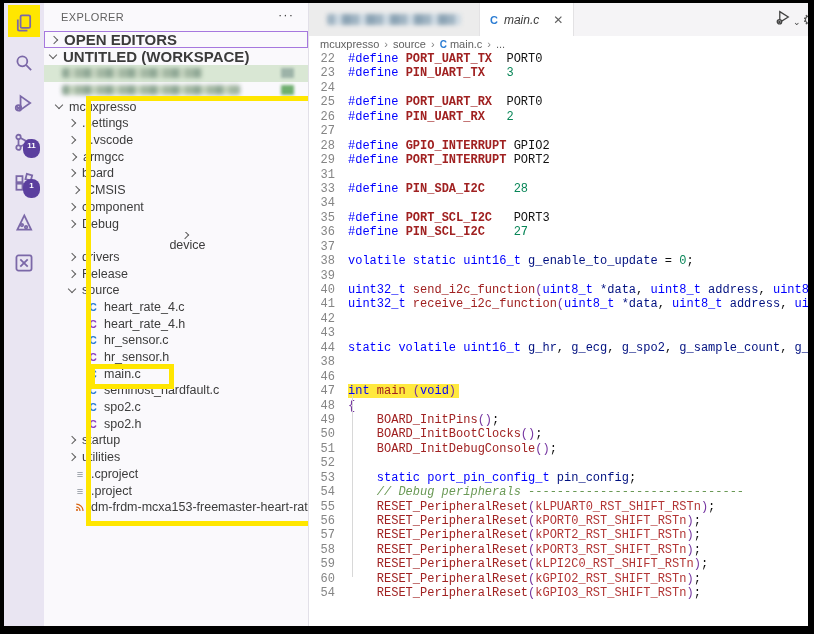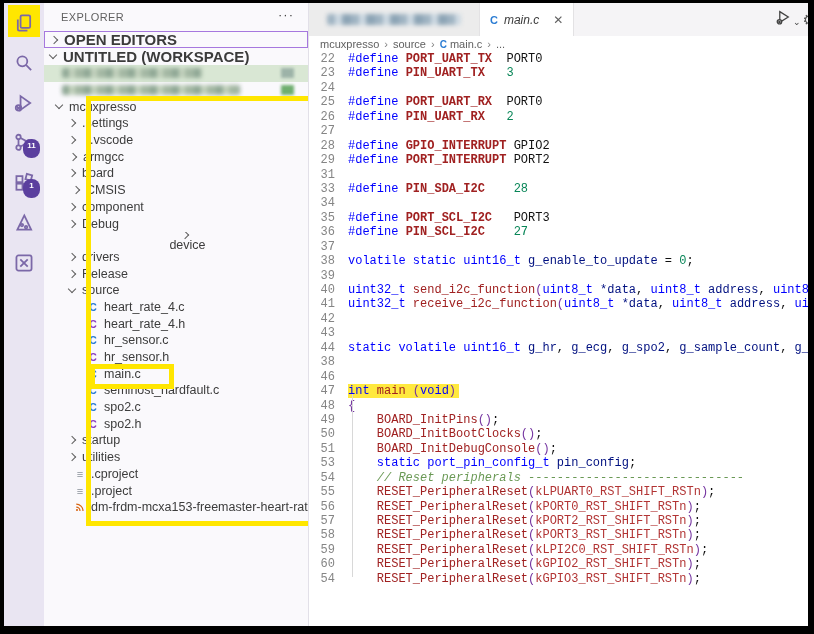--- a/index.html
+++ b/index.html
@@ -339,22 +339,23 @@
         <div class="cl"><span class="ln">42</span><span class="lc"></span></div>
         <div class="cl"><span class="ln">43</span><span class="lc"></span></div>
         <div class="cl"><span class="ln">44</span><span class="lc"><span class="kw">static</span><span class="pl"> </span><span class="kw">volatile</span><span class="pl"> </span><span class="kw">uint16_t</span><span class="pl"> </span><span class="vb">g_hr</span><span class="pl">, </span><span class="vb">g_ecg</span><span class="pl">, </span><span class="vb">g_spo2</span><span class="pl">, </span><span class="vb">g_sample_count</span><span class="pl">, </span><span class="vb">g_red_sensor_raw</span></span></div>
         <div class="cl"><span class="ln">38</span><span class="lc"></span></div>
         <div class="cl"><span class="ln">46</span><span class="lc"></span></div>
         <div class="cl"><span class="ln">47</span><span class="lc"><span class="mainhl"><span class="kw">int</span><span class="pl"> </span><span class="fn">main</span><span class="pl"> </span><span class="pr">(</span><span class="kw">void</span><span class="pr">)</span></span></span></div>
         <div class="cl"><span class="ln">48</span><span class="lc"><span class="pr">{</span></span></div>
         <div class="cl"><span class="ln">49</span><span class="lc"><span class="pl">    </span><span class="fn">BOARD_InitPins</span><span class="pr">()</span><span class="pl">;</span></span></div>
         <div class="cl"><span class="ln">50</span><span class="lc"><span class="pl">    </span><span class="fn">BOARD_InitBootClocks</span><span class="pr">()</span><span class="pl">;</span></span></div>
         <div class="cl"><span class="ln">51</span><span class="lc"><span class="pl">    </span><span class="fn">BOARD_InitDebugConsole</span><span class="pr">()</span><span class="pl">;</span></span></div>
+        <div class="cl"><span class="ln">52</span><span class="lc"></span></div>
         <div class="cl"><span class="ln">53</span><span class="lc"><span class="pl">    </span><span class="kw">static</span><span class="pl"> </span><span class="kw">port_pin_config_t</span><span class="pl"> </span><span class="vb">pin_config</span><span class="pl">;</span></span></div>
-        <div class="cl"><span class="ln">54</span><span class="lc"><span class="pl">    </span><span class="cm">// Reset peripherals ------------------------------</span></span></div>
+        <div class="cl"><span class="ln">54</span><span class="lc"><span class="pl">    </span><span class="cm">// Debug peripherals ------------------------------</span></span></div>
         <div class="cl"><span class="ln">55</span><span class="lc"><span class="pl">    </span><span class="fn">RESET_PeripheralReset</span><span class="pr">(</span><span class="ct">kLPUART0_RST_SHIFT_RSTn</span><span class="pr">)</span><span class="pl">;</span></span></div>
         <div class="cl"><span class="ln">56</span><span class="lc"><span class="pl">    </span><span class="fn">RESET_PeripheralReset</span><span class="pr">(</span><span class="ct">kPORT0_RST_SHIFT_RSTn</span><span class="pr">)</span><span class="pl">;</span></span></div>
         <div class="cl"><span class="ln">57</span><span class="lc"><span class="pl">    </span><span class="fn">RESET_PeripheralReset</span><span class="pr">(</span><span class="ct">kPORT2_RST_SHIFT_RSTn</span><span class="pr">)</span><span class="pl">;</span></span></div>
         <div class="cl"><span class="ln">58</span><span class="lc"><span class="pl">    </span><span class="fn">RESET_PeripheralReset</span><span class="pr">(</span><span class="ct">kPORT3_RST_SHIFT_RSTn</span><span class="pr">)</span><span class="pl">;</span></span></div>
         <div class="cl"><span class="ln">59</span><span class="lc"><span class="pl">    </span><span class="fn">RESET_PeripheralReset</span><span class="pr">(</span><span class="ct">kLPI2C0_RST_SHIFT_RSTn</span><span class="pr">)</span><span class="pl">;</span></span></div>
         <div class="cl"><span class="ln">60</span><span class="lc"><span class="pl">    </span><span class="fn">RESET_PeripheralReset</span><span class="pr">(</span><span class="ct">kGPIO2_RST_SHIFT_RSTn</span><span class="pr">)</span><span class="pl">;</span></span></div>
         <div class="cl"><span class="ln">54</span><span class="lc"><span class="pl">    </span><span class="fn">RESET_PeripheralReset</span><span class="pr">(</span><span class="ct">kGPIO3_RST_SHIFT_RSTn</span><span class="pr">)</span><span class="pl">;</span></span></div>
       </div>
     <div class="guide"></div>
   </div>

